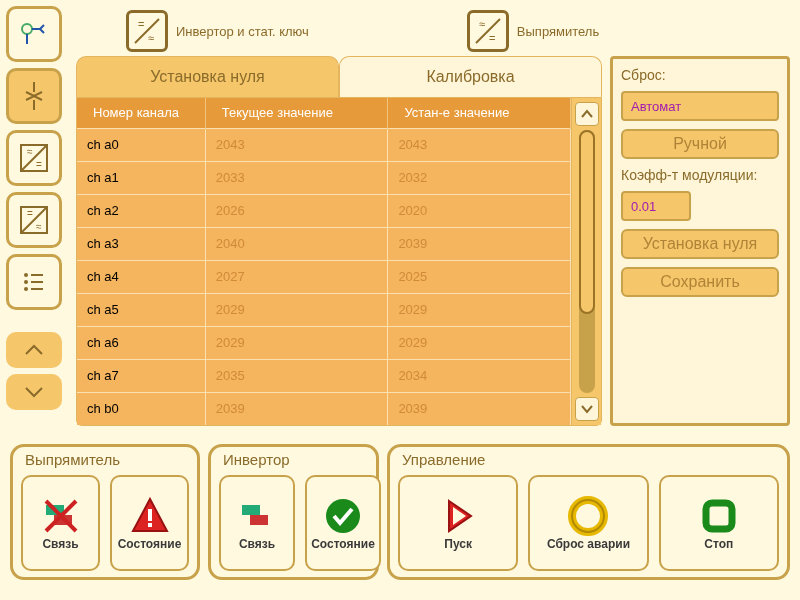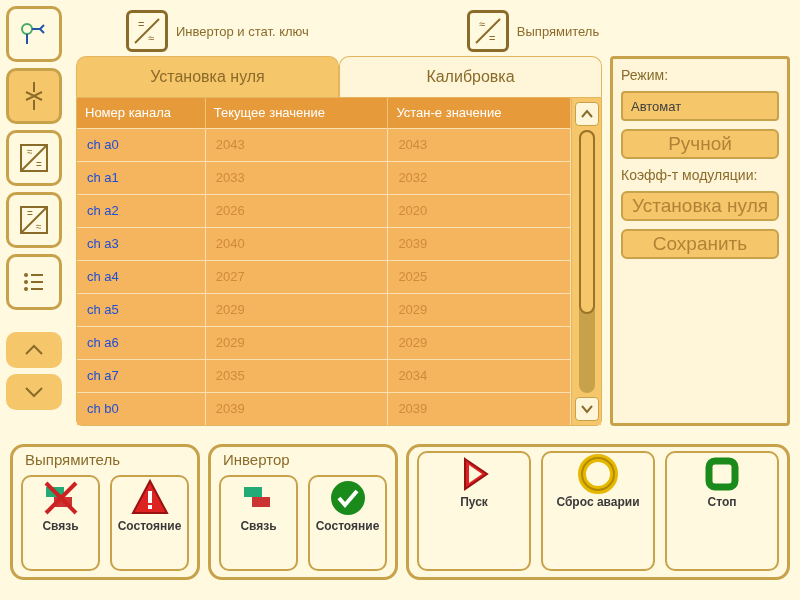--- a/index.html
+++ b/index.html
@@ -20,44 +20,44 @@
   .dev-icon { width: 42px; height: 42px; border: 3px solid #8a6b2a; border-radius: 6px; background: #fff9e0; display:flex;align-items:center;justify-content:center; font-size:18px; color:#8a6b2a; }
 
   .content-row { display: flex; gap: 8px; height: 370px; }
   .table-panel { flex: 1; display: flex; flex-direction: column; }
   .table-tabs { display: flex; height: 44px; }
   .table-tab { flex: 1; display:flex; align-items:center; justify-content:center; border:1px solid #e2b55e; border-bottom:none; border-radius: 10px 10px 0 0; cursor:pointer; font-size:16px; }
   .table-tab.active { background: #f6c66b; }
   .table-tab.inactive { background: #fff6da; }
   .table-wrap { flex:1; border:1px solid #e2b55e; border-radius:0 0 6px 6px; background:#fff6da; padding:0; position:relative; display:flex; }
   table { border-collapse: collapse; width: 100%; table-layout: fixed; }
-  th { background:#e79a3a; color:#fff; font-weight:normal; height:30px; border-right:1px solid #f2c37a; text-align:left; padding-left:8px; font-size:13px; }
-  td { height:33px; background:#f5b45e; border-top:1px solid #fbe1b1; border-right:1px solid #fbe1b1; color:#1d4ed8; padding:0 10px; }
+  th { background:#e79a3a; color:#fff; font-weight:normal; height:30px; border-right:1px solid #f2c37a; text-align:left; padding-left:16px; font-size:13px; }
+  td { height:33px; background:#f5b45e; border-top:1px solid #fbe1b1; border-right:1px solid #fbe1b1; color:#000000; padding:0 10px; }
   td.val { text-align:left; color:#d08a3a; }
   .tbody-wrap { flex:1; overflow:hidden; }
   .vscroll { width:30px; background:#f6c66b; border-left:1px solid #e2b55e; display:flex; flex-direction:column; align-items:center; padding:4px 0; }
   .vscroll-btn { width:24px; height:24px; background:#fff6da; border:1px solid #c8a24a; border-radius:4px; color:#8a6b2a; display:flex;align-items:center;justify-content:center; cursor:pointer; }
   .vscroll-track { flex:1; width:16px; margin:4px 0; background:#c8a24a; border-radius:8px; position:relative; }
   .vscroll-thumb { position:absolute; top:0; left:0; right:0; height:70%; background:#f6c66b; border:2px solid #9a7326; border-radius:8px; }
 
   .side-panel { width: 180px; border: 3px solid #c8a24a; border-radius:4px; background:#fff6da; padding:8px 8px; display:flex; flex-direction:column; gap:8px; }
   .side-label { color:#8a6b2a; font-size:14px; }
-  .side-field { background:#f6c66b; border:2px solid #c8a24a; border-radius:4px; height:30px; display:flex; align-items:center; padding:0 8px; color:#404040; font-size:13px; }
-  .side-btn { background:#f6c66b; border:2px solid #c8a24a; border-radius:6px; height:30px; display:flex; align-items:center; justify-content:center; color:#b08436; cursor:pointer; font-size:19px; }
+  .side-field { background:#f6c66b; border:2px solid #c8a24a; border-radius:4px; height:30px; display:flex; align-items:center; padding:0 8px; color:#a21caf; font-size:13px; }
+  .side-btn { background:#f6c66b; border:2px solid #c8a24a; border-radius:6px; height:30px; display:flex; align-items:center; justify-content:center; color:#b08436; cursor:pointer; font-size:16px; }
 
   
   .bottom-area { height: 150px; padding:4px 10px 10px 10px; display:flex; gap:8px; }
   .bgroup { border:3px solid #c8a24a; border-radius:14px; background:#fff9e0; padding:4px 8px 6px 8px; display:flex; flex-direction:column; }
   .bgroup .title { color:#8a6b2a; font-size:15px; margin-bottom:4px; padding-left:4px; height:20px; }
   .bgroup .items { display:flex; gap:10px; flex:1; }
-  .bitem { flex:1; border:2px solid #c8a24a; border-radius:10px; background:#fff9e0; display:flex; flex-direction:column; align-items:center; cursor:pointer; min-width:76px; }
+  .bitem { flex:1; border:2px solid #c8a24a; border-radius:10px; background:#fff9e0; display:flex; flex-direction:column; align-items:center; justify-content:center; cursor:pointer; min-width:76px; }
   .bitem .icon { width:42px; height:42px; display:flex; align-items:center; justify-content:center; }
   .bitem .lbl { font-size:12px; color:#3a3a3a; font-weight:bold; }
   .g-recv { width:190px; }
-  .g-inv  { width:190px;padding-left:8px; }
+  .g-inv  { width:171px;padding-left:8px; }
   .g-ctrl { flex:1; }
 
   svg { display:block; }
 </style>
 </head>
 <body>
 
 <div class="top-area">
   <div class="left-rail">
     <div class="rail-btn">
@@ -215,24 +215,25 @@
             <div class="vscroll-btn">
               <svg width="14" height="10" viewBox="0 0 14 10">
                   <path d="M2 2l5 6 5-6" stroke="#8a6b2a" stroke-width="2" fill="none"></path>
                 </svg>
             </div>
           </div>
         </div>
       </div>
 
       <div class="side-panel">
-        <div class="side-label">Режим:</div>
+        <div class="side-label">Сброс:</div>
         <div class="side-field">Автомат</div>
         <div class="side-btn">Ручной</div>
         <div class="side-label">Коэфф-т модуляции:</div>
+        <div class="side-field" style="width:70px">0.01</div>
         <div class="side-btn">Установка нуля</div>
         <div class="side-btn">Сохранить</div>
       </div>
     </div>
   </div>
 </div>
 
 <div class="bottom-area">
   <div class="bgroup g-recv">
     <div class="title">Выпрямитель</div>
@@ -279,20 +280,21 @@
               <circle cx="21" cy="21" r="17" fill="#1a8a1a"></circle>
               <path d="M12 21l6 7 12-14" stroke="#fff" stroke-width="4" fill="none"></path>
             </svg>
         </div>
         <div class="lbl">Состояние</div>
       </div>
     </div>
   </div>
 
   <div class="bgroup g-ctrl">
+    <div class="title">Управление</div>
     <div class="items">
       <div class="bitem">
         <div class="icon">
           <svg width="42" height="42" viewBox="0 0 42 42">
               <path d="M12 6l22 15-22 15z" fill="#d22" stroke="#911" stroke-width="2"></path>
               <path d="M16 12l13 9-13 9z" fill="#fff9e0"></path>
             </svg>
         </div>
         <div class="lbl">Пуск</div>
       </div>

